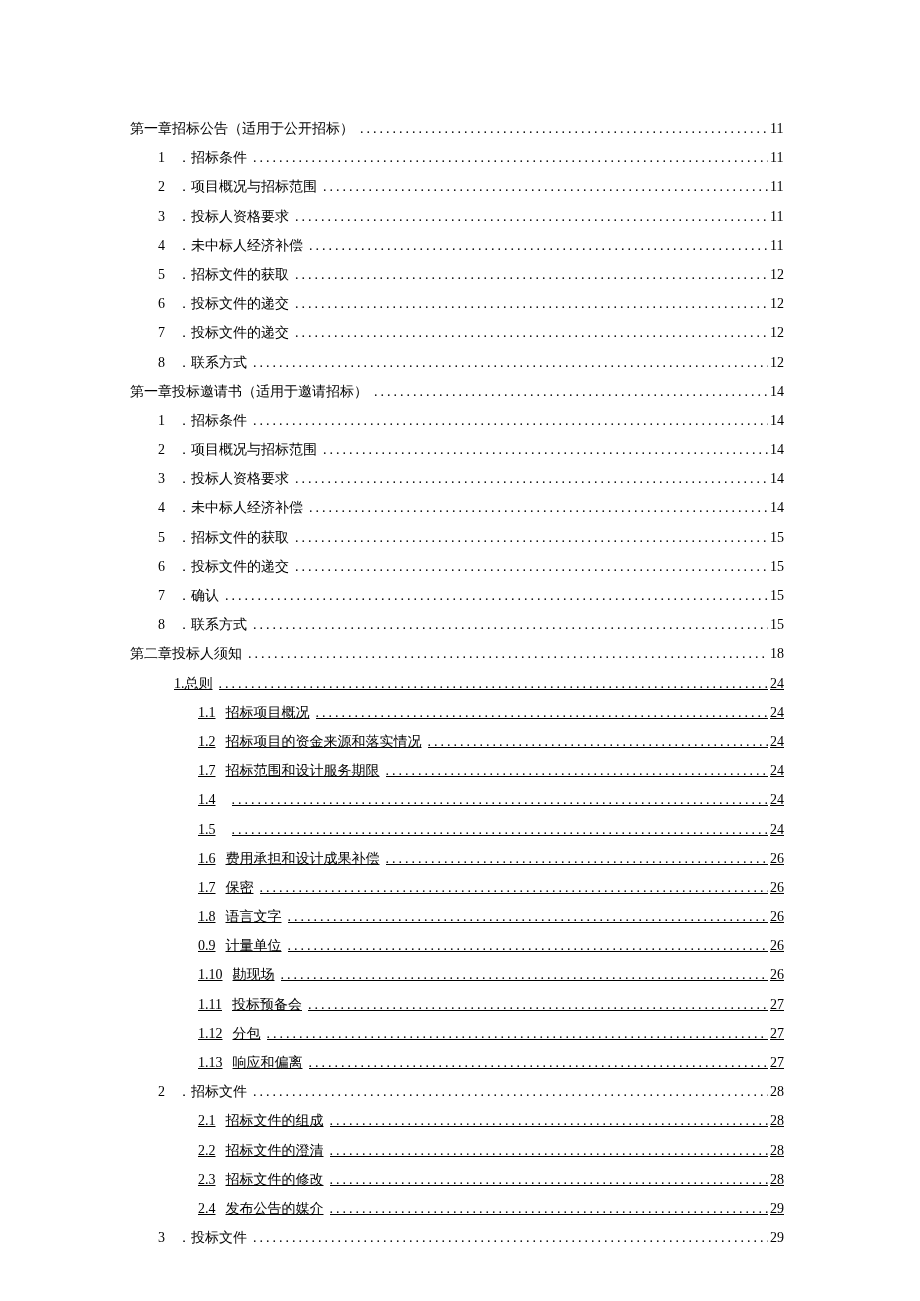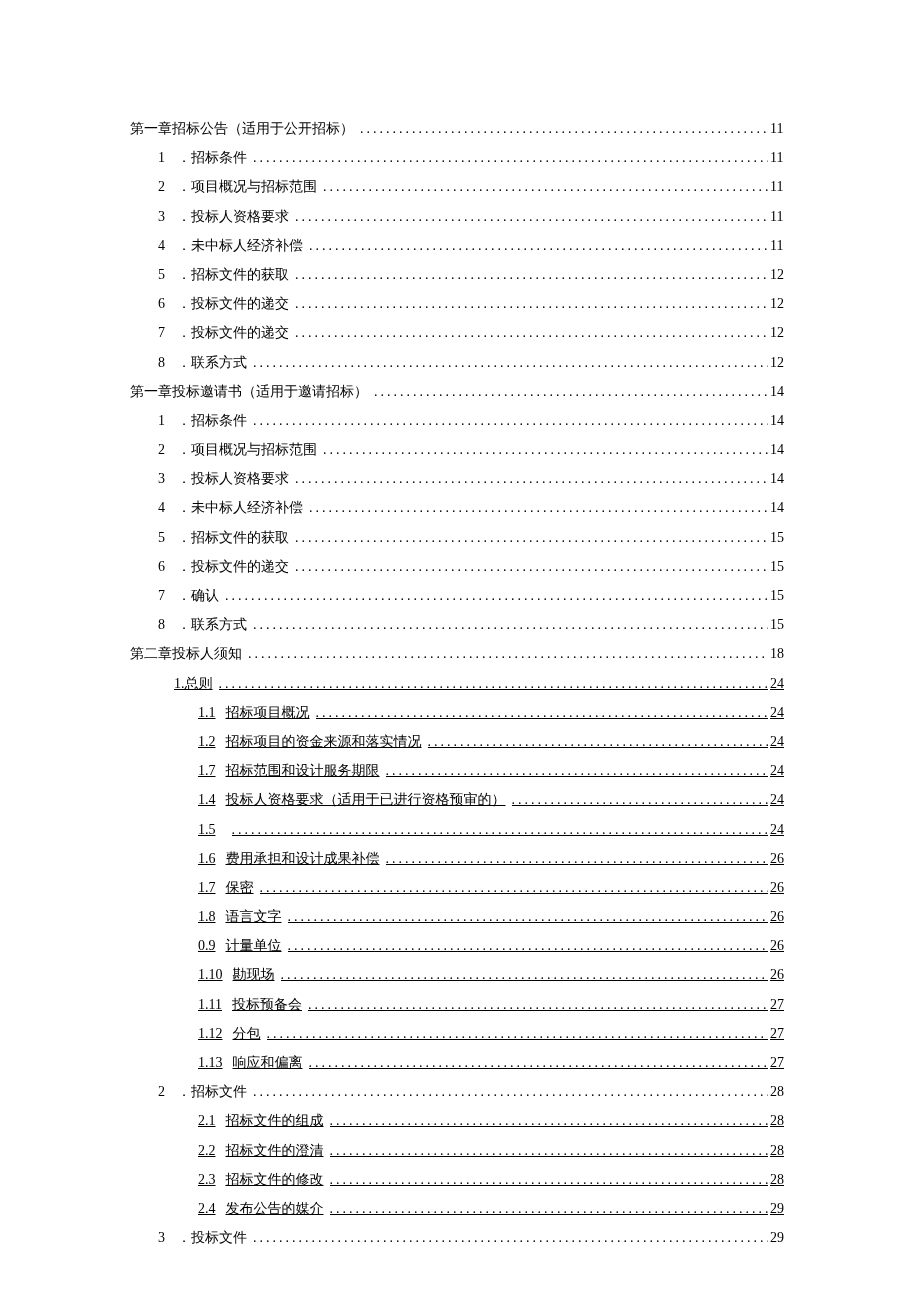--- a/index.html
+++ b/index.html
@@ -204,21 +204,20 @@
     </div>
     <div class="toc-row level-3">
       <span class="num-cell">1.7</span>
       <span class="label-cell">招标范围和设计服务期限</span>
       <span class="spacer"></span>
       <span class="dots"></span>
       <span class="page-cell">24</span>
     </div>
     <div class="toc-row level-3">
       <span class="num-cell">1.4</span>
-      <span class="label-cell">投标人资格要求（适用于已进行资格预审的）</span>
       <span class="spacer"></span>
       <span class="dots"></span>
       <span class="page-cell">24</span>
     </div>
     <div class="toc-row level-3">
       <span class="num-cell">1.5</span>
       <span class="spacer"></span>
       <span class="dots"></span>
       <span class="page-cell">24</span>
     </div>

